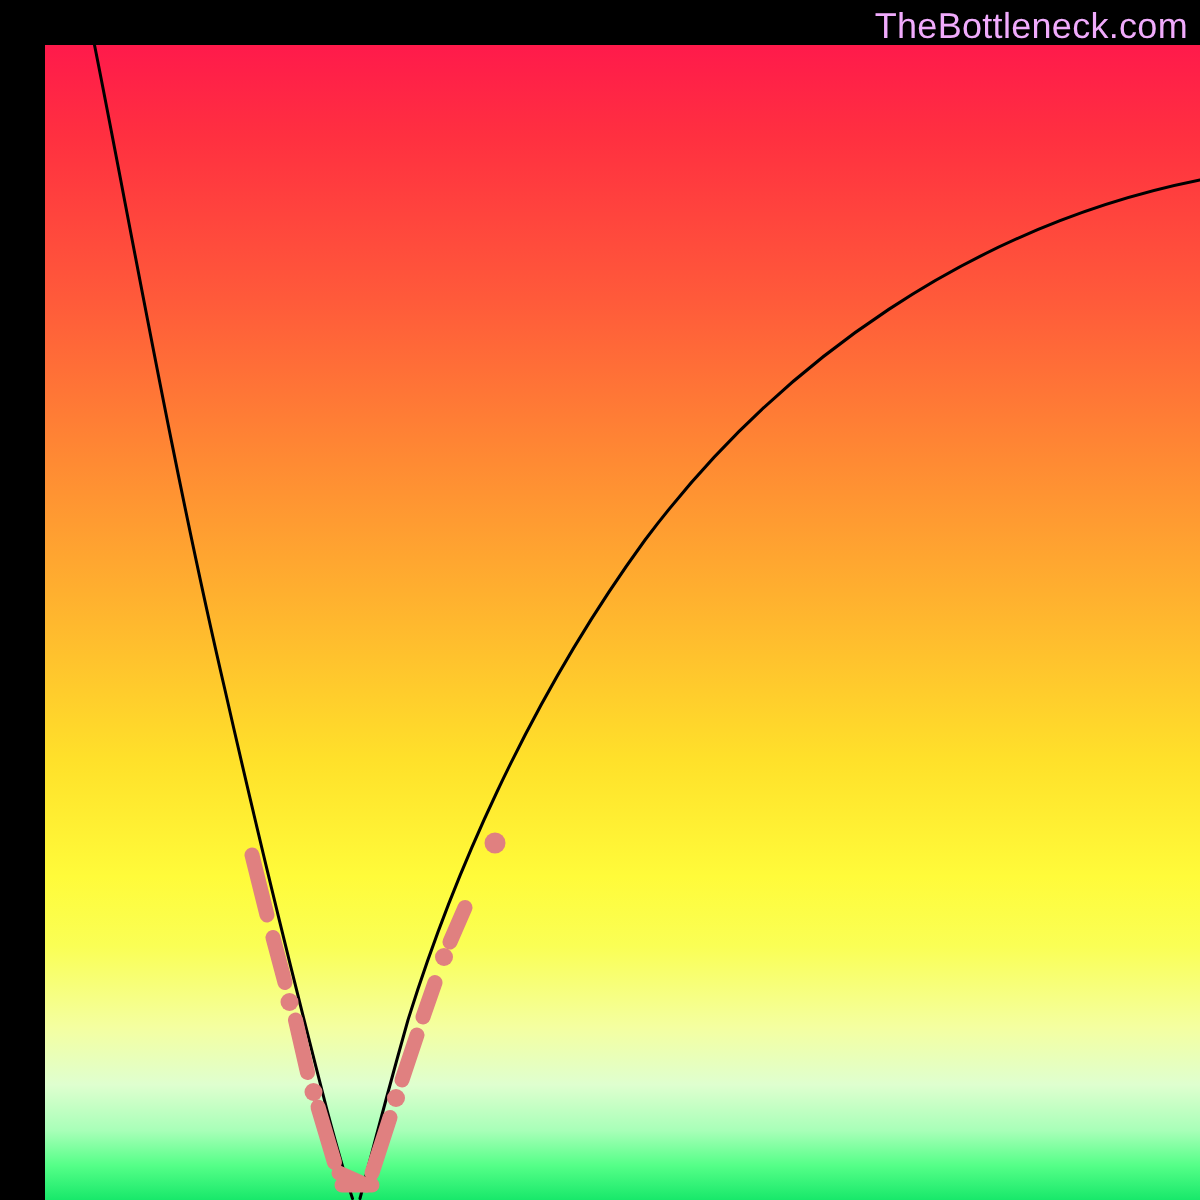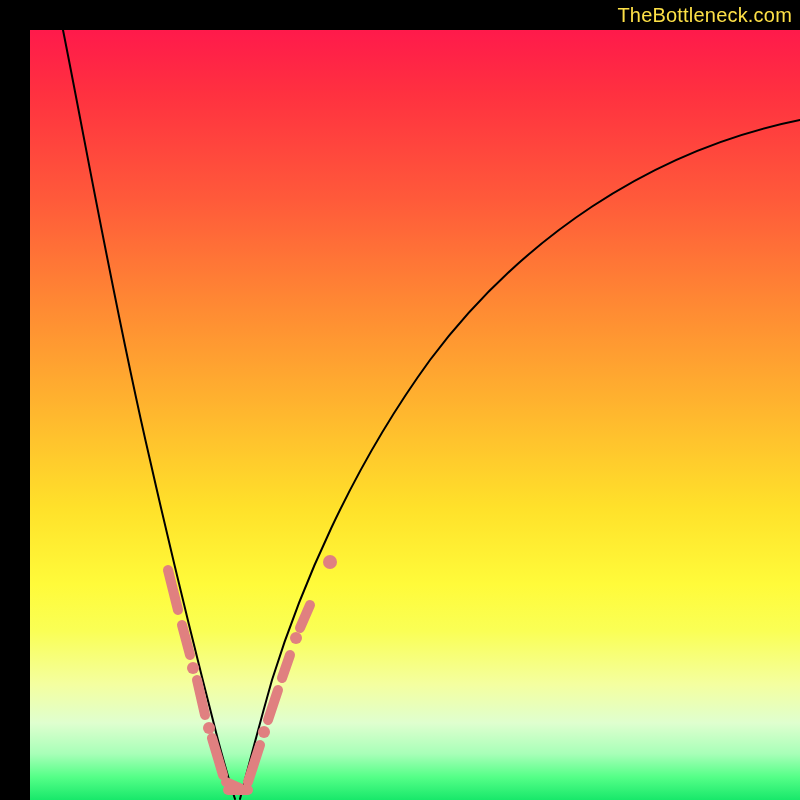--- a/index.html
+++ b/index.html
@@ -37,22 +37,22 @@
       #dfffcf 90%,
       #a8ffb8 94%,
       #55ff88 97%,
       #18e86a 100%
     );
   }
   .watermark {
     position: absolute;
     top: 4px;
     right: 8px;
-    color: #fde047;
-    font-size: 20px;
+    color: #f0abfc;
+    font-size: 24px;
     font-weight: 500;
     letter-spacing: 0.2px;
     z-index: 5;
   }
   svg.curves {
     position: absolute;
     left: 0;
     top: 0;
     width: 770px;
     height: 770px;

